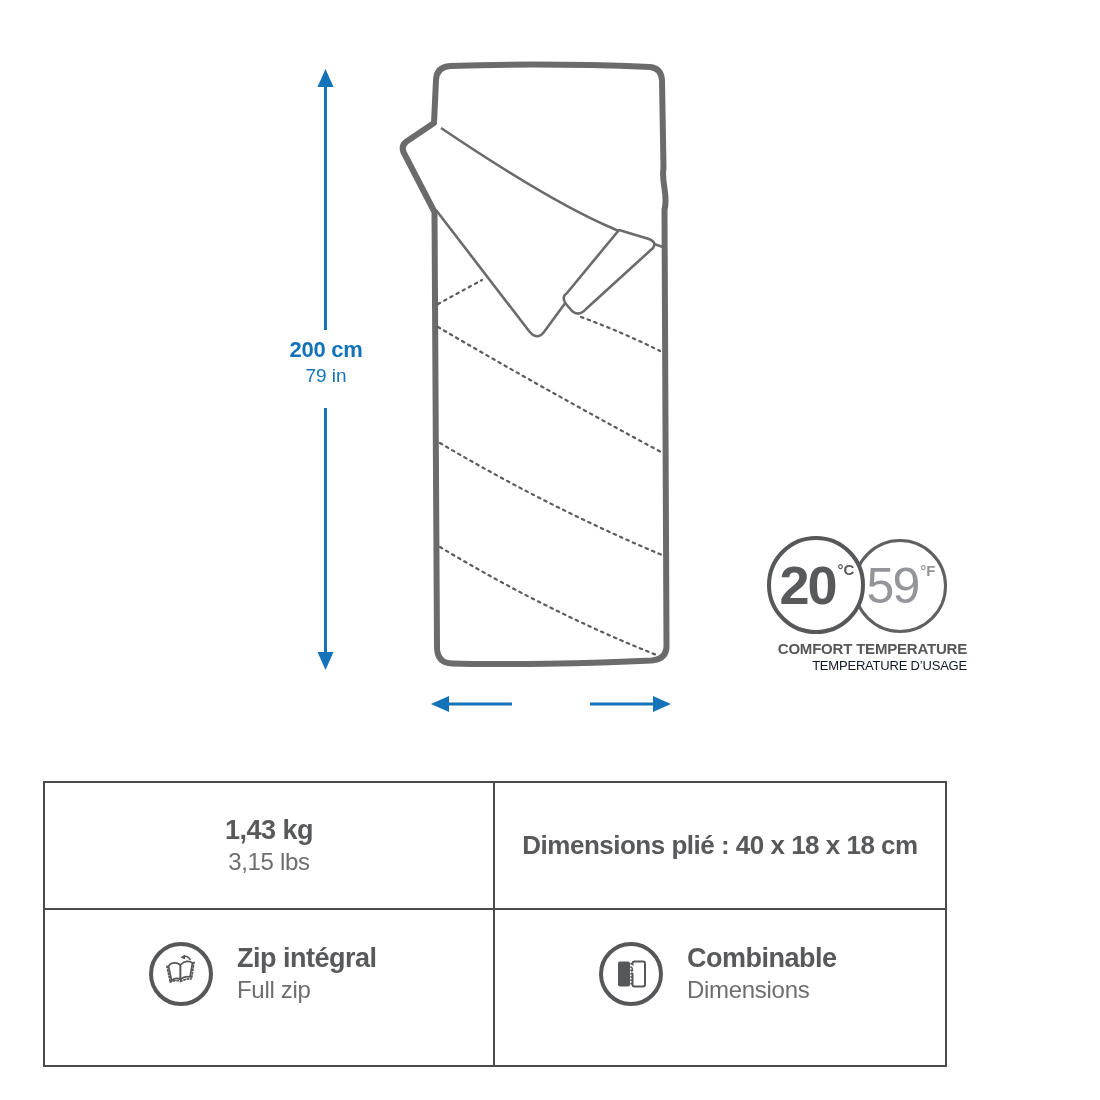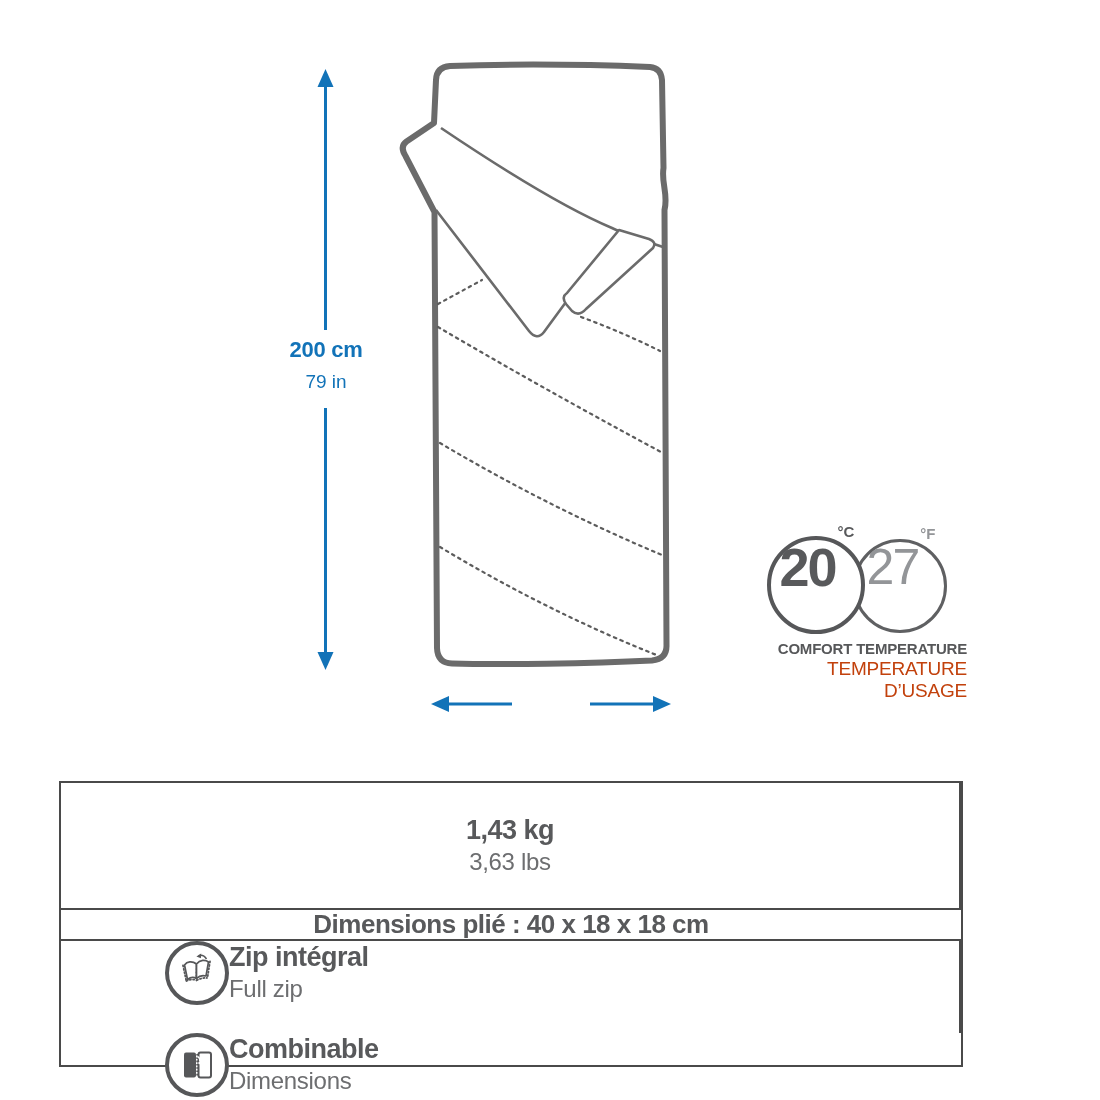--- a/index.html
+++ b/index.html
@@ -6,48 +6,48 @@
   .canvas{
     position:relative;width:1100px;height:1100px;background:#ffffff;
     font-family:"Liberation Sans",sans-serif;overflow:hidden;color:#585858;
   }
   .abs{position:absolute;}
   svg{display:block;}
 
   
   .dim-label{position:absolute;text-align:center;color:#1273b8;line-height:1.08;}
   .dim-metric{font-size:22px;font-weight:700;letter-spacing:-0.3px;}
-  .dim-imperial{font-size:19px;font-weight:400;margin-top:10px;}
+  .dim-imperial{font-size:19px;font-weight:400;margin-top:4px;}
 
   
   .temp-circle{position:absolute;border-radius:50%;background:#fff;
-    display:flex;justify-content:center;}
+    display:flex;align-items:center;justify-content:center;}
   .temp-circle.f{left:853px;top:539px;width:88px;height:88px;border:3px solid #5f6062;z-index:1;}
   .temp-circle.c{left:767px;top:536px;width:90px;height:90px;border:4px solid #565759;z-index:2;}
   .temp-val-c{font-size:54px;font-weight:700;color:#58595b;line-height:1;letter-spacing:-2px;}
   .temp-val-f{font-size:50px;font-weight:400;color:#939598;line-height:1;letter-spacing:-2px;}
   .temp-unit{font-size:15px;font-weight:700;line-height:1;position:relative;top:-16px;left:2px;}
   .temp-unit.f{color:#939598;}
   .temp-unit.c{color:#58595b;}
   .temp-caption{position:absolute;left:752px;top:640px;width:215px;text-align:right;line-height:1.18;}
   .temp-caption .l1{font-size:15px;font-weight:700;color:#565759;letter-spacing:-0.2px;}
-  .temp-caption .l2{font-size:19px;font-weight:400;color:#c2410c;letter-spacing:-0.2px;}
+  .temp-caption .l2{font-size:13px;font-weight:400;color:#0f172a;letter-spacing:-0.2px;}
 
   
-  .spec-table{position:absolute;left:59px;top:781px;width:904px;height:286px;
+  .spec-table{position:absolute;left:43px;top:781px;width:904px;height:286px;
     border:2px solid #4a4a4a;box-sizing:border-box;display:grid;
-    grid-template-columns:1fr;grid-template-rows:127px 1fr;}
+    grid-template-columns:1fr 1fr;grid-template-rows:127px 1fr;}
   .cell{box-sizing:border-box;display:flex;flex-direction:column;
     align-items:center;justify-content:center;text-align:center;}
   .cell.bR{border-right:2px solid #4a4a4a;}
   .cell.bB{border-bottom:2px solid #4a4a4a;}
   .cell .primary{font-size:27px;font-weight:700;color:#58595b;letter-spacing:-0.5px;line-height:1.1;}
   .cell .secondary{font-size:24px;font-weight:400;color:#6d6e70;letter-spacing:-0.3px;margin-top:3px;line-height:1.1;}
   .cell.icon-row{flex-direction:row;justify-content:flex-start;text-align:left;
-    padding:0 0 28px 104px;}
+    padding:0 0 28px 104px;gap:24px;}
   .icon-circle{width:56px;height:56px;border:4px solid #565759;border-radius:50%;
     flex:0 0 auto;display:flex;align-items:center;justify-content:center;background:#fff;}
   .icon-text{display:flex;flex-direction:column;}
 </style>
 </head>
 <body>
 
 <div class="canvas">
 
   <svg class="abs" style="left:0;top:0;" width="1100" height="780" viewBox="0 0 1100 780">
@@ -97,37 +97,37 @@
       <polygon points="671,704 653,696 653,712" fill="#1273b8"></polygon>
     </g>
   </svg>
 
   <div class="dim-label" style="left:246px;top:338px;width:160px;">
     <div class="dim-metric">200 cm</div>
     <div class="dim-imperial">79 in</div>
   </div>
 
   <div class="temp-circle f">
-    <span class="temp-val-f">27</span>
+    <span class="temp-val-f">59</span>
     <span class="temp-unit f">°F</span>
   </div>
   <div class="temp-circle c">
     <span class="temp-val-c">20</span>
     <span class="temp-unit c">°C</span>
   </div>
   <div class="temp-caption">
     <div class="l1">COMFORT TEMPERATURE</div>
     <div class="l2">TEMPERATURE D’USAGE</div>
   </div>
 
   <div class="spec-table">
 
     <div class="cell bR bB">
       <div class="primary">1,43 kg</div>
-      <div class="secondary">3,63 lbs</div>
+      <div class="secondary">3,15 lbs</div>
     </div>
 
     <div class="cell bB">
       <div class="primary" style="font-size:26px;text-align:center;">Dimensions plié : 40 x 18 x 18 cm</div>
     </div>
 
     <div class="cell bR icon-row">
       <div class="icon-circle">
         <svg width="44" height="44" viewBox="0 0 44 44">
           <g stroke="#565759" fill="#ffffff" stroke-width="1.7" stroke-linejoin="round">

